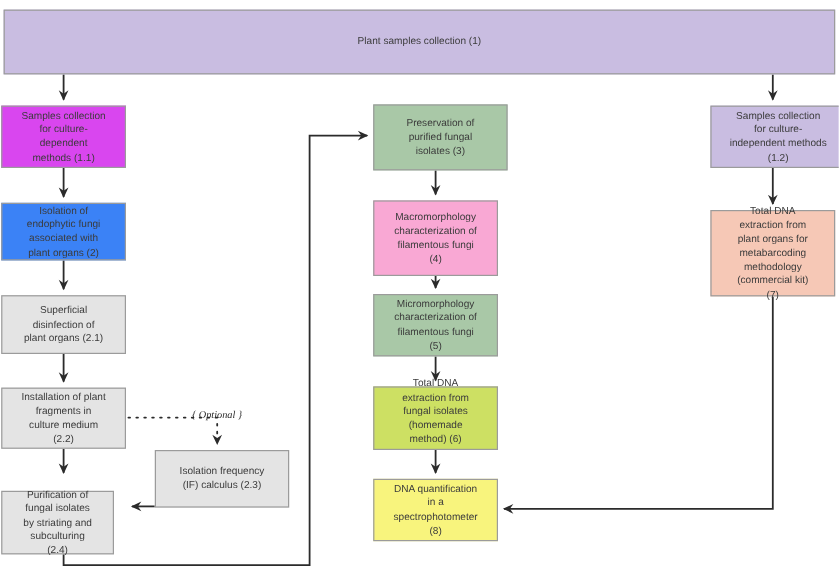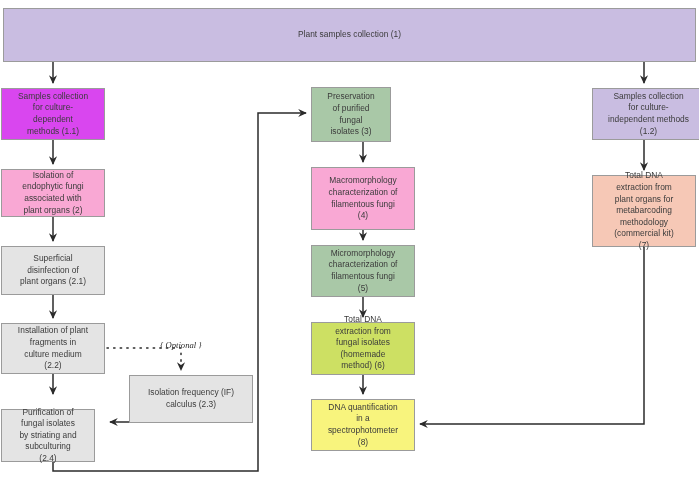--- a/index.html
+++ b/index.html
@@ -81,36 +81,36 @@
       </g>
   </svg>
 
   <div id="node-group">
       <div class="node" style="left: 3px; top: 8px; width: 693px; height: 54px; background: rgb(201, 189, 225); border-color: rgb(155, 155, 155);">
         <span>Plant samples collection (1)</span>
       </div>
       <div class="node" style="left: 1px; top: 88px; width: 104px; height: 52px; background: #d946ef; border-color: rgb(155, 155, 155);">
         <span>Samples collection for culture-dependent methods (1.1)</span>
       </div>
-      <div class="node" style="left: 1px; top: 169px; width: 104px; height: 48px; background: #f9a8d4; border-color: rgb(155, 155, 155);">
+      <div class="node" style="left: 1px; top: 169px; width: 104px; height: 48px; background: #3b82f6; border-color: rgb(155, 155, 155);">
         <span>Isolation of endophytic fungi associated with plant organs (2)</span>
       </div>
       <div class="node" style="left: 1px; top: 246px; width: 104px; height: 49px; background: rgb(228, 228, 228); border-color: rgb(155, 155, 155);">
         <span>Superficial disinfection of plant organs (2.1)</span>
       </div>
       <div class="node" style="left: 1px; top: 323px; width: 104px; height: 51px; background: rgb(228, 228, 228); border-color: rgb(155, 155, 155);">
         <span>Installation of plant fragments in culture medium (2.2)</span>
       </div>
       <div class="node" style="left: 1px; top: 409px; width: 94px; height: 53px; background: rgb(228, 228, 228); border-color: rgb(155, 155, 155); justify-content: center;">
         <span>Purification of fungal isolates by striating and subculturing (2.4)</span>
       </div>
-      <div class="node" style="left: 129px; top: 375px; width: 124px; height: 48px; background: rgb(228, 228, 228); border-color: rgb(155, 155, 155);">
+      <div class="node" style="left: 129px; top: 375px; width: 112px; height: 48px; background: rgb(228, 228, 228); border-color: rgb(155, 155, 155);">
         <span>Isolation frequency (IF) calculus (2.3)</span>
       </div>
-      <div class="node" style="left: 311px; top: 87px; width: 80px; height: 55px; background: rgb(169, 200, 167); border-color: rgb(155, 155, 155);">
+      <div class="node" style="left: 311px; top: 87px; width: 112px; height: 55px; background: rgb(169, 200, 167); border-color: rgb(155, 155, 155);">
         <span>Preservation of purified fungal isolates (3)</span>
       </div>
       <div class="node" style="left: 311px; top: 167px; width: 104px; height: 63px; background: #f9a8d4; border-color: rgb(155, 155, 155);">
         <span>Macromorphology characterization of filamentous fungi (4)</span>
       </div>
       <div class="node" style="left: 311px; top: 245px; width: 104px; height: 52px; background: rgb(169, 200, 167); border-color: rgb(155, 155, 155);">
         <span>Micromorphology characterization of filamentous fungi (5)</span>
       </div>
       <div class="node" style="left: 311px; top: 322px; width: 104px; height: 53px; background: rgb(205, 224, 99); border-color: rgb(155, 155, 155); align-items: flex-end;">
         <span>Total DNA extraction from fungal isolates (homemade method) (6)</span>

